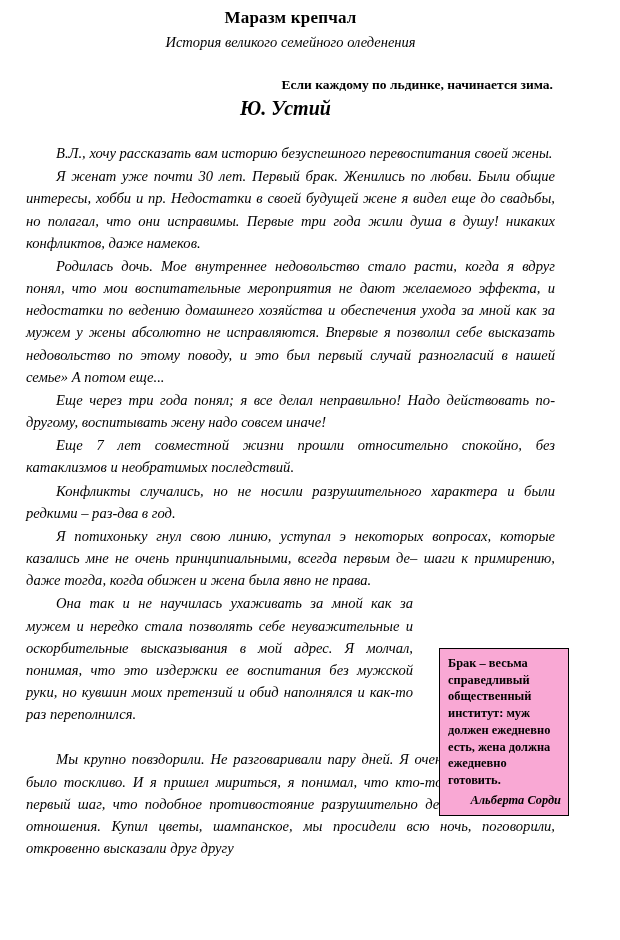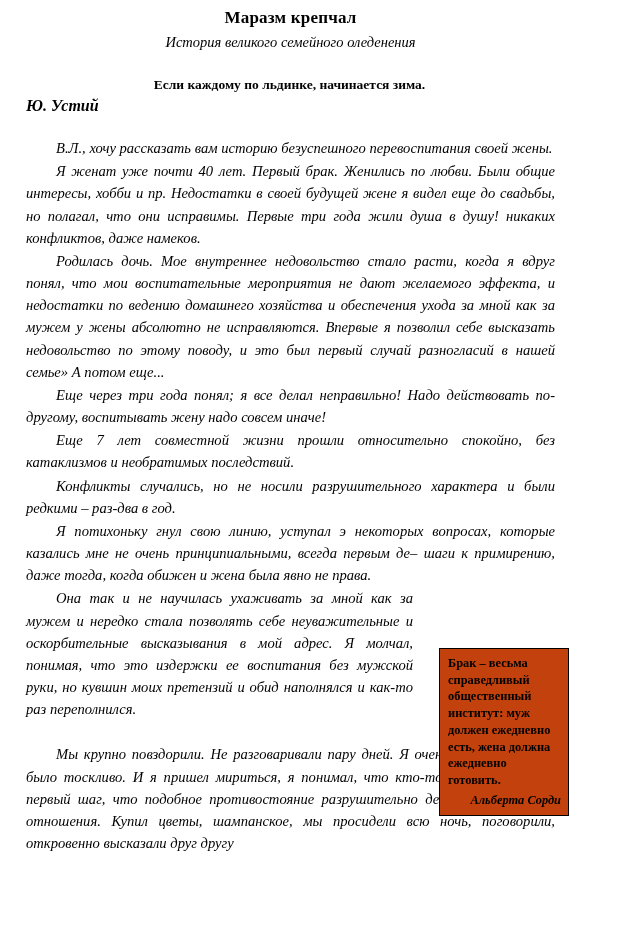--- a/index.html
+++ b/index.html
@@ -28,49 +28,49 @@
     letter-spacing: 0.2px;
     margin: 0 0 6px 0;
   }
   .doc-subtitle {
     text-align: center;
     font-style: italic;
     font-size: 14.5px;
     margin: 0 0 26px 0;
   }
   .epigraph {
-    text-align: center;
+    text-align: right;
     font-weight: bold;
     font-size: 13.5px;
     margin: 0 2px 4px 0;
   }
   .epigraph-author {
-    text-align: left;
+    text-align: center;
     font-style: italic;
     font-weight: bold;
-    font-size: 16px;
+    font-size: 20px;
     margin: 0 10px 22px 0;
   }
   p.body-par {
     margin: 0 0 1px 0;
     text-indent: 30px;
     text-align: justify;
     font-size: 14.6px;
     line-height: 1.52;
     font-style: italic;
   }
   .quote-box {
     position: absolute;
     right: 26px;
     top: 648px;
     width: 130px;
     border: 1px solid #000;
     padding: 6px 7px 6px 8px;
     box-sizing: border-box;
-    background: #c2410c;
+    background: #f9a8d4;
     font-size: 12.4px;
     line-height: 1.35;
     font-weight: bold;
     text-align: left;
   }
   .quote-box .quote-author {
     display: block;
     text-align: right;
     font-style: italic;
     font-weight: bold;
@@ -94,21 +94,21 @@
 
 <div class="page">
 
   <div class="doc-title">Маразм крепчал</div>
   <div class="doc-subtitle">История великого семейного оледенения</div>
 
   <div class="epigraph">Если каждому по льдинке, начинается зима.</div>
   <div class="epigraph-author">Ю. Устий</div>
 
   <p class="body-par">В.Л., хочу рассказать вам историю безуспешного перевоспитания своей жены.</p>
-  <p class="body-par">Я женат уже почти 40 лет. Первый брак. Женились по любви. Были общие интересы, хобби и пр. Недостатки в своей будущей жене я видел еще до свадьбы, но полагал, что они исправимы. Первые три года жили душа в душу! никаких конфликтов, даже намеков.</p>
+  <p class="body-par">Я женат уже почти 30 лет. Первый брак. Женились по любви. Были общие интересы, хобби и пр. Недостатки в своей будущей жене я видел еще до свадьбы, но полагал, что они исправимы. Первые три года жили душа в душу! никаких конфликтов, даже намеков.</p>
   <p class="body-par">Родилась дочь. Мое внутреннее недовольство стало расти, когда я вдруг понял, что мои воспитательные мероприятия не дают желаемого эффекта, и недостатки по ведению домашнего хозяйства и обеспечения ухода за мной как за мужем у жены абсолютно не исправляются. Впервые я позволил себе высказать недовольство по этому поводу, и это был первый случай разногласий в нашей семье» А потом еще...</p>
   <p class="body-par">Еще через три года понял; я все делал неправильно! Надо действовать по-другому, воспитывать жену надо совсем иначе!</p>
   <p class="body-par">Еще 7 лет совместной жизни прошли относительно спокойно, без катаклизмов и необратимых последствий.</p>
   <p class="body-par">Конфликты случались, но не носили разрушительного характера и были редкими – раз-два в год.</p>
   <p class="body-par">Я потихоньку гнул свою линию, уступал э некоторых вопросах, которые казались мне не очень принципиальными, всегда первым де– шаги к примирению, даже тогда, когда обижен и жена была явно не права.</p>
 
   <div class="clearfix">
     <div class="wrap-float"></div>
     <p class="body-par">Она так и не научилась ухаживать за мной как за мужем и нередко стала позволять себе неуважительные и оскорбительные высказывания в мой адрес. Я молчал, понимая, что это издержки ее воспитания без мужской руки, но кувшин моих претензий и обид наполнялся и как-то раз переполнился.</p>
   </div>

